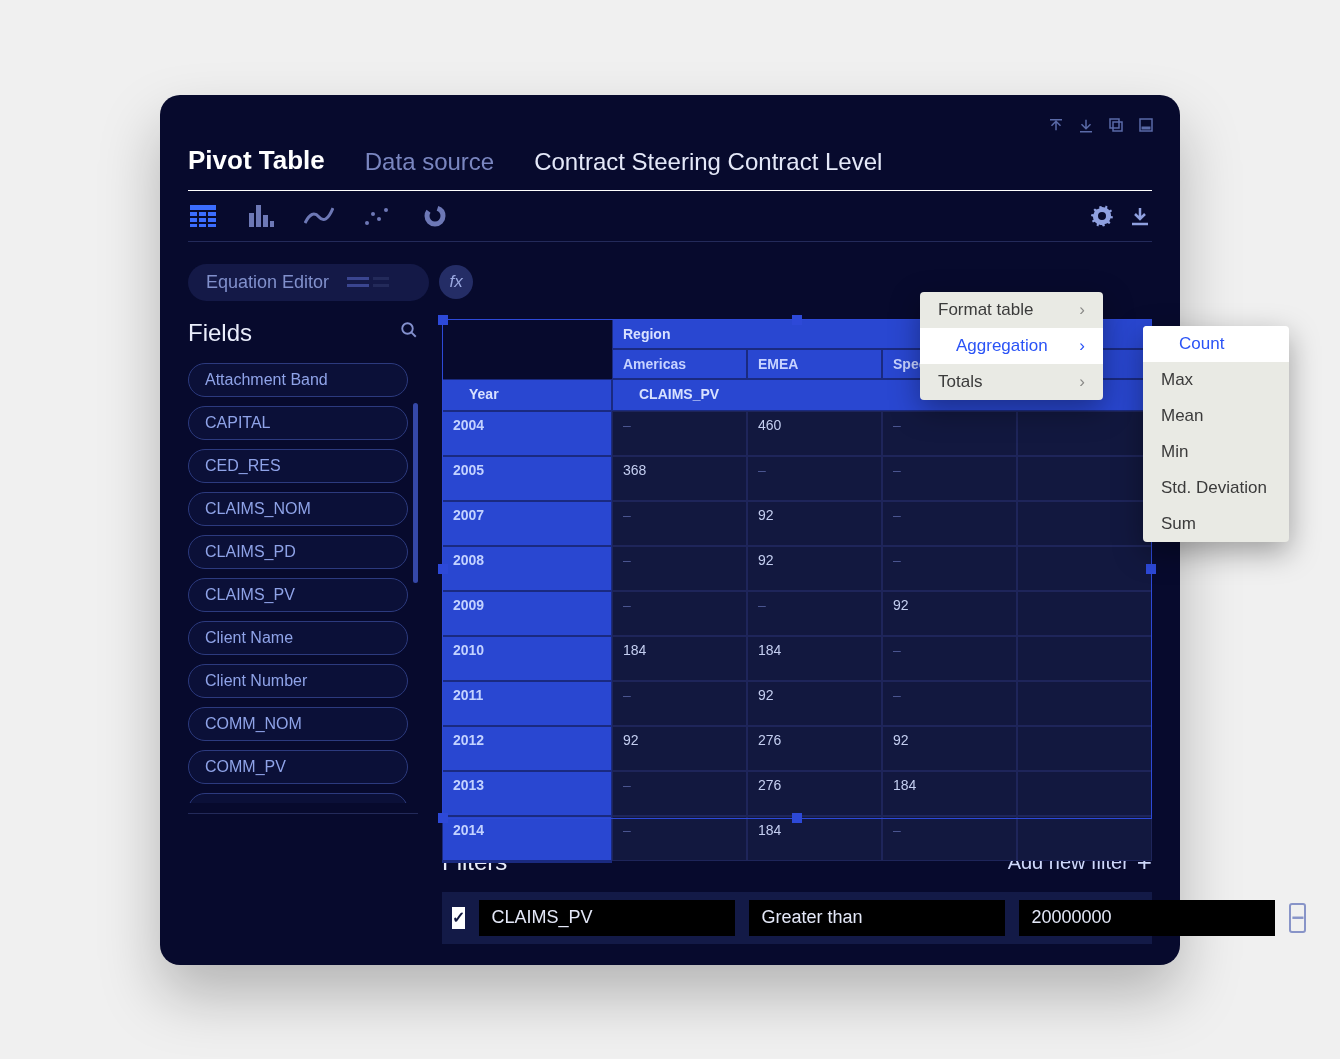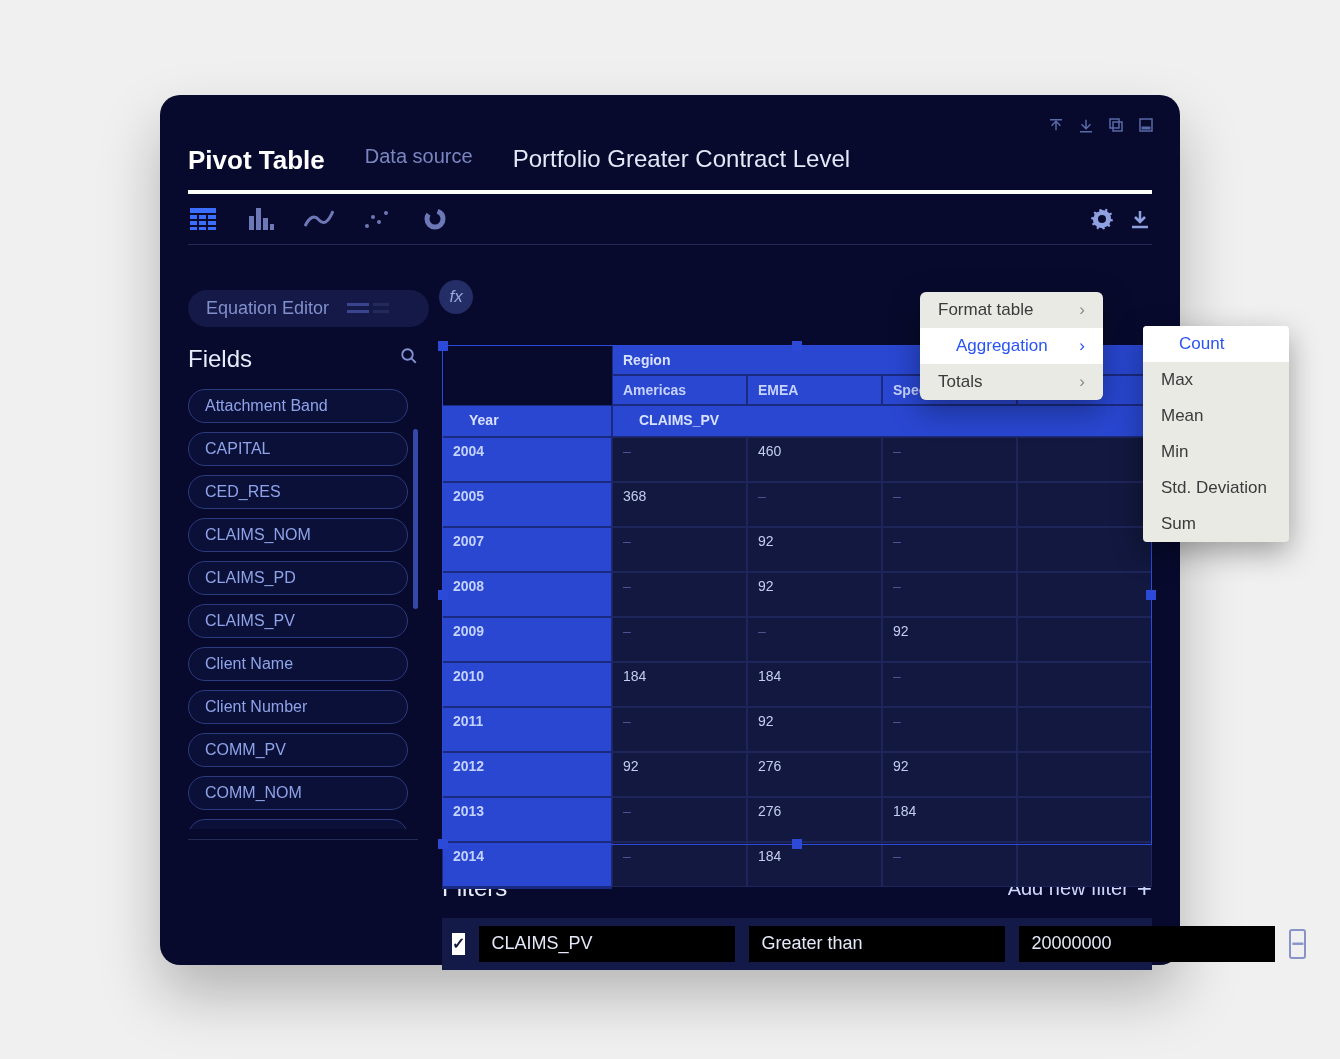--- a/index.html
+++ b/index.html
@@ -28,47 +28,47 @@
     position: absolute;
     top: 20px;
     right: 24px;
     display: flex;
     gap: 10px;
     color: #5a6aa8;
   }
   .top-icons span { width: 20px; height: 20px; display:inline-flex; align-items:center; justify-content:center; cursor:pointer; }
   .header {
     display: flex;
-    align-items: flex-start;
+    align-items: flex-end;
     gap: 40px;
     padding-top: 50px;
     padding-bottom: 14px;
-    border-bottom: 4px solid #ffffff;
+    border-bottom: 1px solid #ffffff;
   }
   .header .title { color: #fff; font-size: 26px; font-weight: 600; }
-  .header .ds-label { color: #7a86c0; font-size: 20px; }
+  .header .ds-label { color: #7a86c0; font-size: 24px; }
   .header .ds-name { color: #e4e8f8; font-size: 24px; }
   .charttype-bar {
     display: flex;
     align-items: center;
     gap: 28px;
     padding: 12px 0;
     border-bottom: 1px solid #232a5a;
     position: relative;
   }
   .charttype-bar .ct { width: 30px; height: 26px; display:flex; align-items:center; justify-content:center; color:#6d78b6; cursor:pointer; }
   .charttype-bar .ct.active { color:#3b6dff; }
   .charttype-bar .right-tools { position:absolute; right:0; display:flex; gap:14px; color:#8fa0e0; }
   .charttype-bar .right-tools span { cursor:pointer; display:inline-flex; }
   .eq-row {
     display:flex; align-items:center; gap:10px; margin-top:22px;
   }
   .eq-pill {
     background:#141947; border-radius:22px; padding:8px 40px 8px 18px; color:#8190cc; font-size:18px;
-    position:relative; display:flex; align-items:center; gap:18px;margin-top:23px;
+    position:relative; display:flex; align-items:center; gap:18px;
   }
   .eq-fx {
     width:34px; height:34px; border-radius:50%; background:#242d66; color:#9aa8e0; display:flex;align-items:center;justify-content:center; font-style:italic; font-size:17px;
   }
   .body {
     display:flex; gap:24px; margin-top:18px; height: 500px;
   }
   .fields-col { width: 230px; display:flex; flex-direction:column; }
   .fields-hdr { display:flex; justify-content:space-between; align-items:center; color:#e9edfb; font-size:24px; margin-bottom:16px; }
   .fields-hdr .search { color:#8491cf; font-size:18px; cursor:pointer; }
@@ -124,21 +124,21 @@
 
   
   .menu {
     position:absolute; background:#e9eae4; color:#3b3b3b; border-radius:4px; box-shadow:0 10px 30px rgba(0,0,0,.35);
     font-size:17px; overflow:hidden;
   }
   .menu .item { padding:8px 18px; display:flex; justify-content:space-between; align-items:center; cursor:pointer; gap:30px; }
   .menu .item .chev { color:#8a8a88; }
   .menu .item.sel { background:#fff; color:#2a53f6;padding-left:36px; }
   .menu .item.sel .chev { color:#2a53f6; }
-  .menu1 { top: 292px; left: 920px; width:183px;border-radius:6px; }
+  .menu1 { top: 292px; left: 920px; width:183px; }
   .menu2 { top: 326px; left: 1143px; width:146px; }
 </style>
 </head>
 <body>
 
 <div class="panel">
 
   <div class="top-icons">
     <span>
         <svg width="18" height="18" viewBox="0 0 24 24" fill="none" stroke="currentColor" stroke-width="2">
@@ -160,21 +160,21 @@
         <svg width="18" height="18" viewBox="0 0 24 24" fill="currentColor">
           <rect x="4" y="4" width="16" height="16" fill="none" stroke="currentColor" stroke-width="2"></rect>
           <rect x="6" y="14" width="12" height="4"></rect>
         </svg>
       </span>
   </div>
 
   <div class="header">
     <div class="title">Pivot Table</div>
     <div class="ds-label">Data source</div>
-    <div class="ds-name">Portfolio Greater Contract Level</div>
+    <div class="ds-name">Contract Steering Contract Level</div>
   </div>
 
   <div class="charttype-bar">
     <span class="ct active">
         <svg width="26" height="22" viewBox="0 0 26 22" fill="currentColor">
           <rect x="0" y="0" width="26" height="5"></rect>
           <rect x="0" y="7" width="7" height="4"></rect>
           <rect x="9" y="7" width="7" height="4"></rect>
           <rect x="18" y="7" width="8" height="4"></rect>
           <rect x="0" y="13" width="7" height="4"></rect>
@@ -249,22 +249,22 @@
       </div>
       <div class="fields-list">
         <div class="field-chip">Attachment Band</div>
         <div class="field-chip">CAPITAL</div>
         <div class="field-chip">CED_RES</div>
         <div class="field-chip">CLAIMS_NOM</div>
         <div class="field-chip">CLAIMS_PD</div>
         <div class="field-chip">CLAIMS_PV</div>
         <div class="field-chip">Client Name</div>
         <div class="field-chip">Client Number</div>
+        <div class="field-chip">COMM_NOM</div>
         <div class="field-chip">COMM_PV</div>
-        <div class="field-chip">COMM_NOM</div>
         <div class="field-chip">EM-Non</div>
 
         <div class="fields-scrollbar">
             <div class="thumb"></div>
           </div>
       </div>
       <div class="fields-border"></div>
     </div>
 
     <div class="pivot-wrap">

